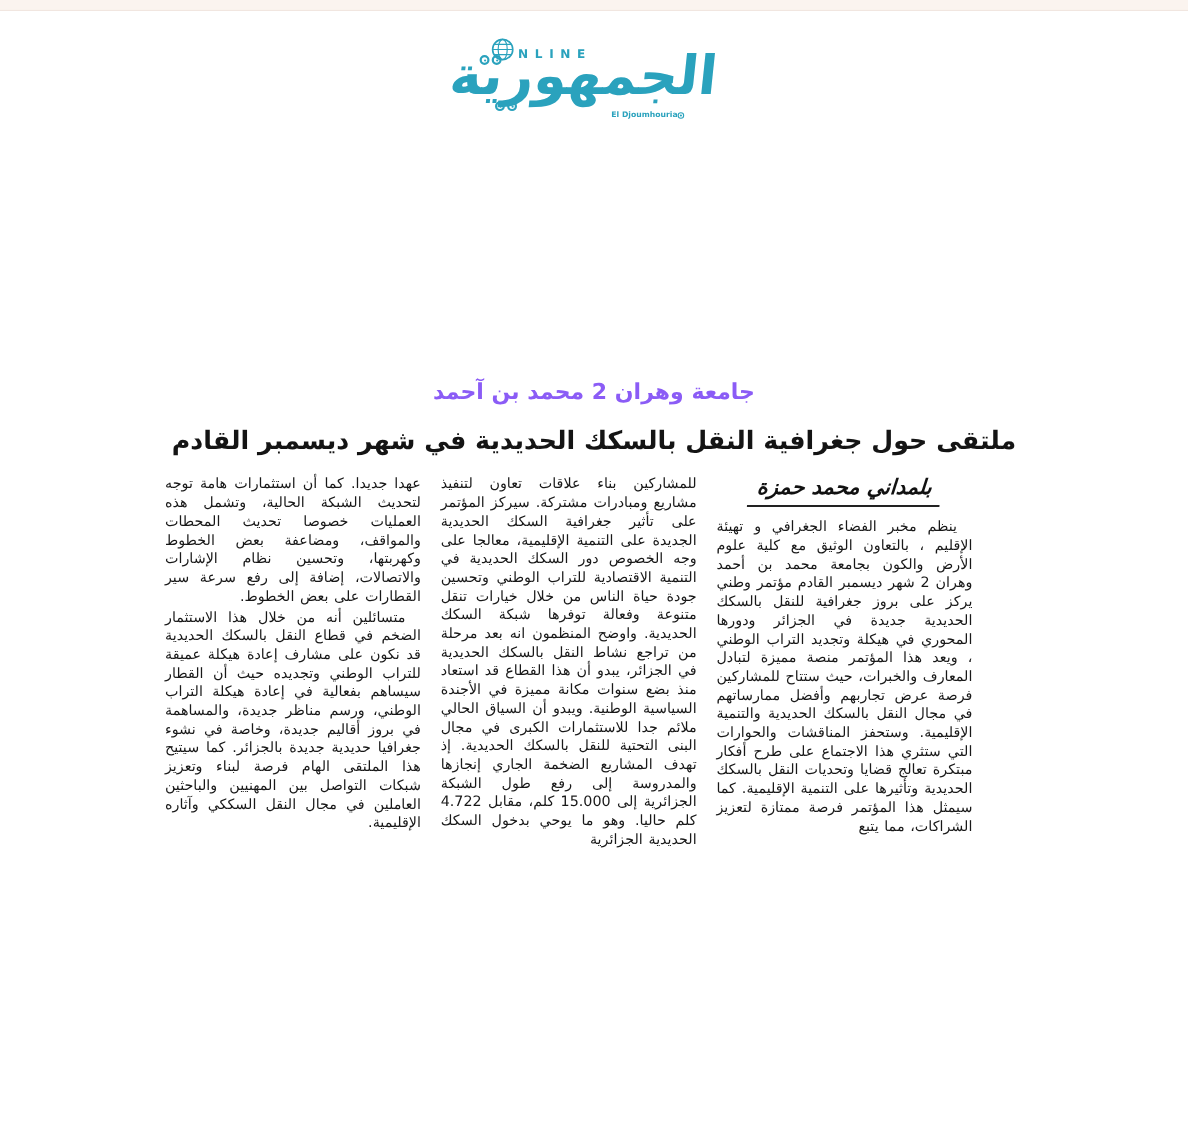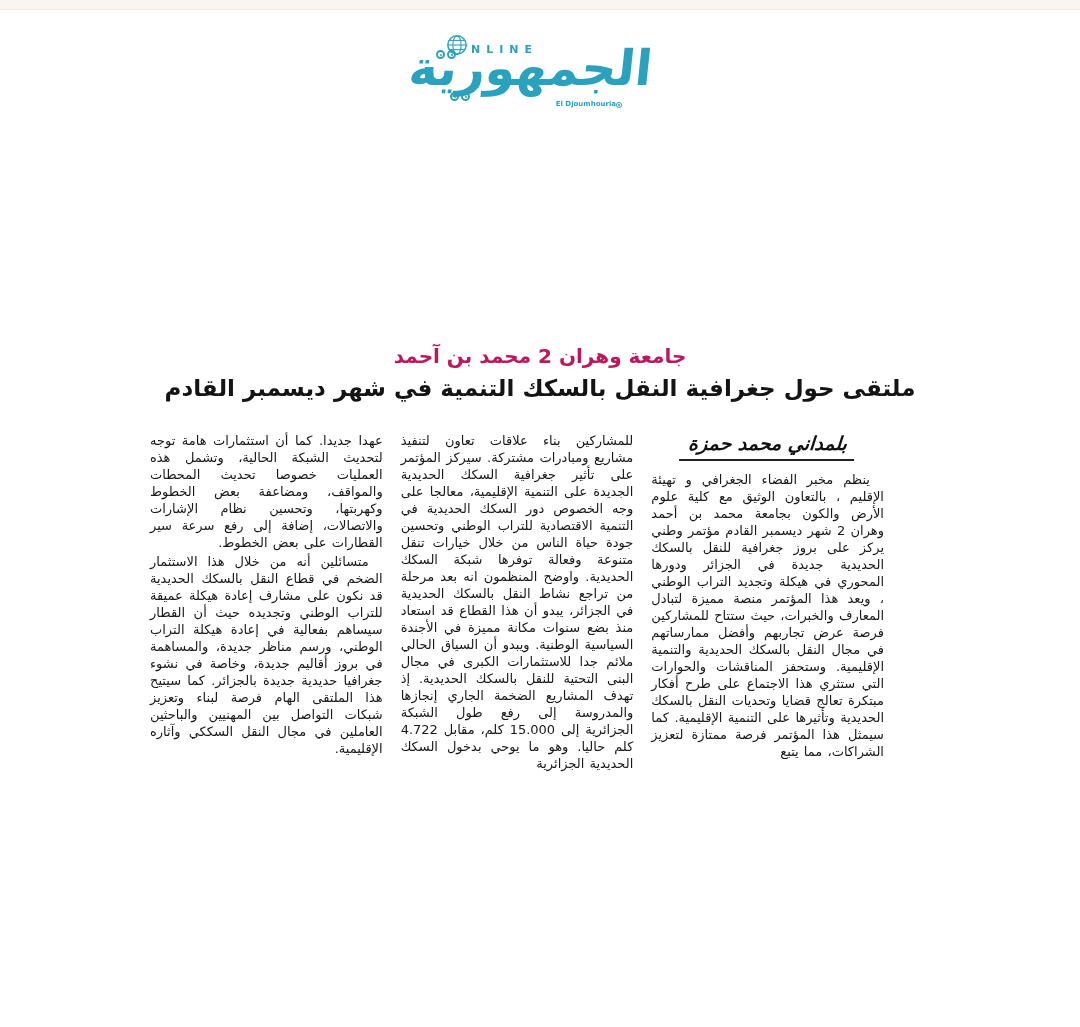--- a/index.html
+++ b/index.html
@@ -63,22 +63,22 @@
     display:flex; align-items:flex-end; gap:0;
     font-size:7px; color:#2aa2bd; font-weight:bold;
   }
 
   
   .headlines {
     position:absolute; top:344px; left:0; width:100%;
     text-align:center; direction:rtl;
   }
   .kicker {
-    margin:0 0 7px 0;
-    color:#be185d;
+    margin:0 0 20px 0;
+    color:#8b5cf6;
     font-size:20px; font-weight:bold;
   }
   .main-headline {
     margin:0;
     color:#141414;
     font-size:23px; font-weight:bold;
     letter-spacing:0;
   }
 
   
@@ -141,21 +141,21 @@
       </div>
       <div class="logo-latin">
         <span>El Djoumhouria</span>
         <span class="dot small"></span>
       </div>
     </div>
   </header>
 
   <section class="headlines">
     <h2 class="kicker">جامعة وهران 2 محمد بن آحمد</h2>
-    <h1 class="main-headline">ملتقى حول جغرافية النقل بالسكك التنمية في شهر ديسمبر القادم</h1>
+    <h1 class="main-headline">ملتقى حول جغرافية النقل بالسكك الحديدية في شهر ديسمبر القادم</h1>
   </section>
 
   <section class="article">
 
     <div class="col">
       <div class="byline-wrap">
         <span class="byline">بلمداني محمد حمزة</span>
       </div>
       <p class="indent">ينظم مخبر الفضاء الجغرافي و تهيئة الإقليم ، بالتعاون الوثيق مع كلية علوم الأرض والكون بجامعة محمد بن أحمد وهران 2 شهر ديسمبر القادم مؤتمر وطني يركز على بروز جغرافية للنقل بالسكك الحديدية جديدة في الجزائر ودورها المحوري في هيكلة وتجديد التراب الوطني ، ويعد هذا المؤتمر منصة مميزة لتبادل المعارف والخبرات، حيث ستتاح للمشاركين فرصة عرض تجاربهم وأفضل ممارساتهم في مجال النقل بالسكك الحديدية والتنمية الإقليمية. وستحفز المناقشات والحوارات التي ستثري هذا الاجتماع على طرح أفكار مبتكرة تعالج قضايا وتحديات النقل بالسكك الحديدية وتأثيرها على التنمية الإقليمية. كما سيمثل هذا المؤتمر فرصة ممتازة لتعزيز الشراكات، مما يتبع</p>
     </div>

